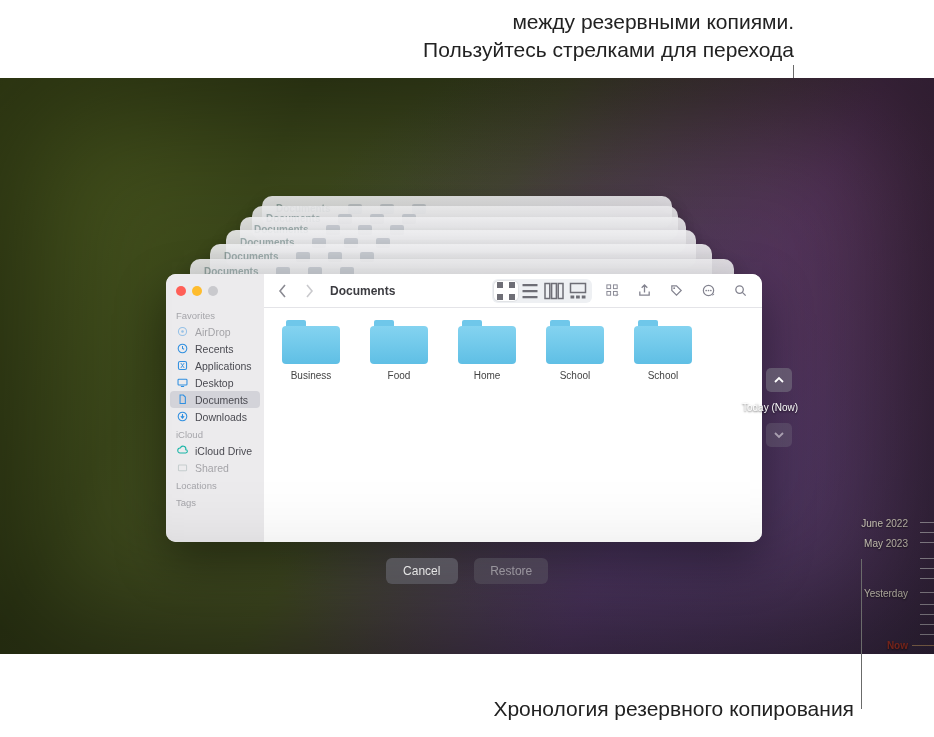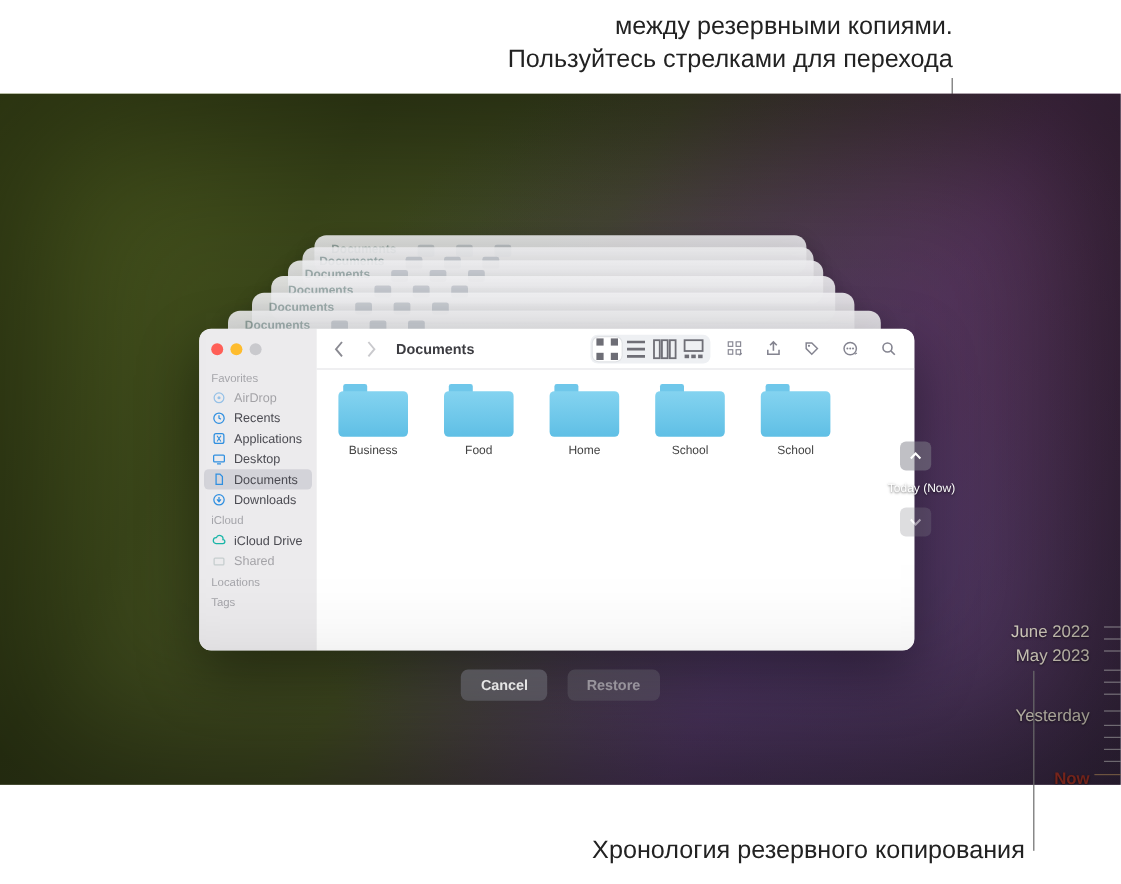--- a/index.html
+++ b/index.html
@@ -59,35 +59,35 @@
 
   .files { flex:1; padding:12px 14px; display:flex; gap:22px; align-items:flex-start;}
   .folder { width:66px; text-align:center; }
   .folder .ficon{ width:58px; height:44px; margin:0 auto 6px auto; position:relative;}
   .folder .ficon .tab{ position:absolute; top:0; left:4px; width:20px; height:8px; background:#6fc7ea; border-radius:2px 2px 0 0;}
   .folder .ficon .body{ position:absolute; top:6px; left:0; right:0; bottom:0; background:linear-gradient(#84d3f0,#5fbfe5); border-radius:4px;}
   .folder .fn{ font-size:10px; color:#444;}
 
   
   .actions{ position:absolute; left:0; right:0; top:480px; text-align:center;}
-  .act{ display:inline-block; min-width:72px; padding:6px 16px; margin:0 6px; border-radius:6px; font-size:12px; color:#fff; background:rgba(120,120,130,0.55);font-weight:bold;}
+  .act{ display:inline-block; min-width:72px; padding:6px 16px; margin:0 6px; border-radius:6px; font-size:12px; color:#fff; background:rgba(120,120,130,0.55);}
   .act.restore{ background:rgba(120,120,130,0.35); color:rgba(255,255,255,0.5);}
   .act.cancel{ background:rgba(120,120,130,0.6);}
 
   
-  .tm-nav{ position:absolute; right:156px; top:290px; width:30px; text-align:right;}
+  .tm-nav{ position:absolute; right:140px; top:290px; width:30px; text-align:left;}
   .tm-arrow{ width:26px; height:24px; margin:0 auto; background:rgba(130,130,140,0.5); border-radius:5px; display:flex; align-items:center; justify-content:center; color:#fff;}
   .tm-arrow svg{width:12px;height:12px;}
   .tm-now{ font-size:10px; color:#fff; margin:10px 0; text-shadow:0 1px 2px rgba(0,0,0,0.6); white-space:nowrap; width:70px; margin-left:-22px;}
 
   
   .ruler{ position:absolute; right:0; top:440px; width:72px; height:136px;}
   .ruler .tick{ position:absolute; right:0; width:14px; height:1px; background:rgba(255,255,255,0.6);}
   .ruler .tick.big{ width:22px; background:#b58b6a;}
-  .ruler .tlabel{ position:absolute; right:26px; font-size:14px; color:#e9e2d2; text-shadow:0 1px 2px rgba(0,0,0,.6); white-space:nowrap;}
+  .ruler .tlabel{ position:absolute; right:26px; font-size:10px; color:#e9e2d2; text-shadow:0 1px 2px rgba(0,0,0,.6); white-space:nowrap;}
   .ruler .now{ color:#bb3a2b; font-weight:600;padding-left:24px;}
 
   
   .lead{ position:absolute; background:#6b6b6b;}
 </style>
 </head>
 <body>
 
 <div class="anno-top">
   <div>между резервными копиями.</div>

